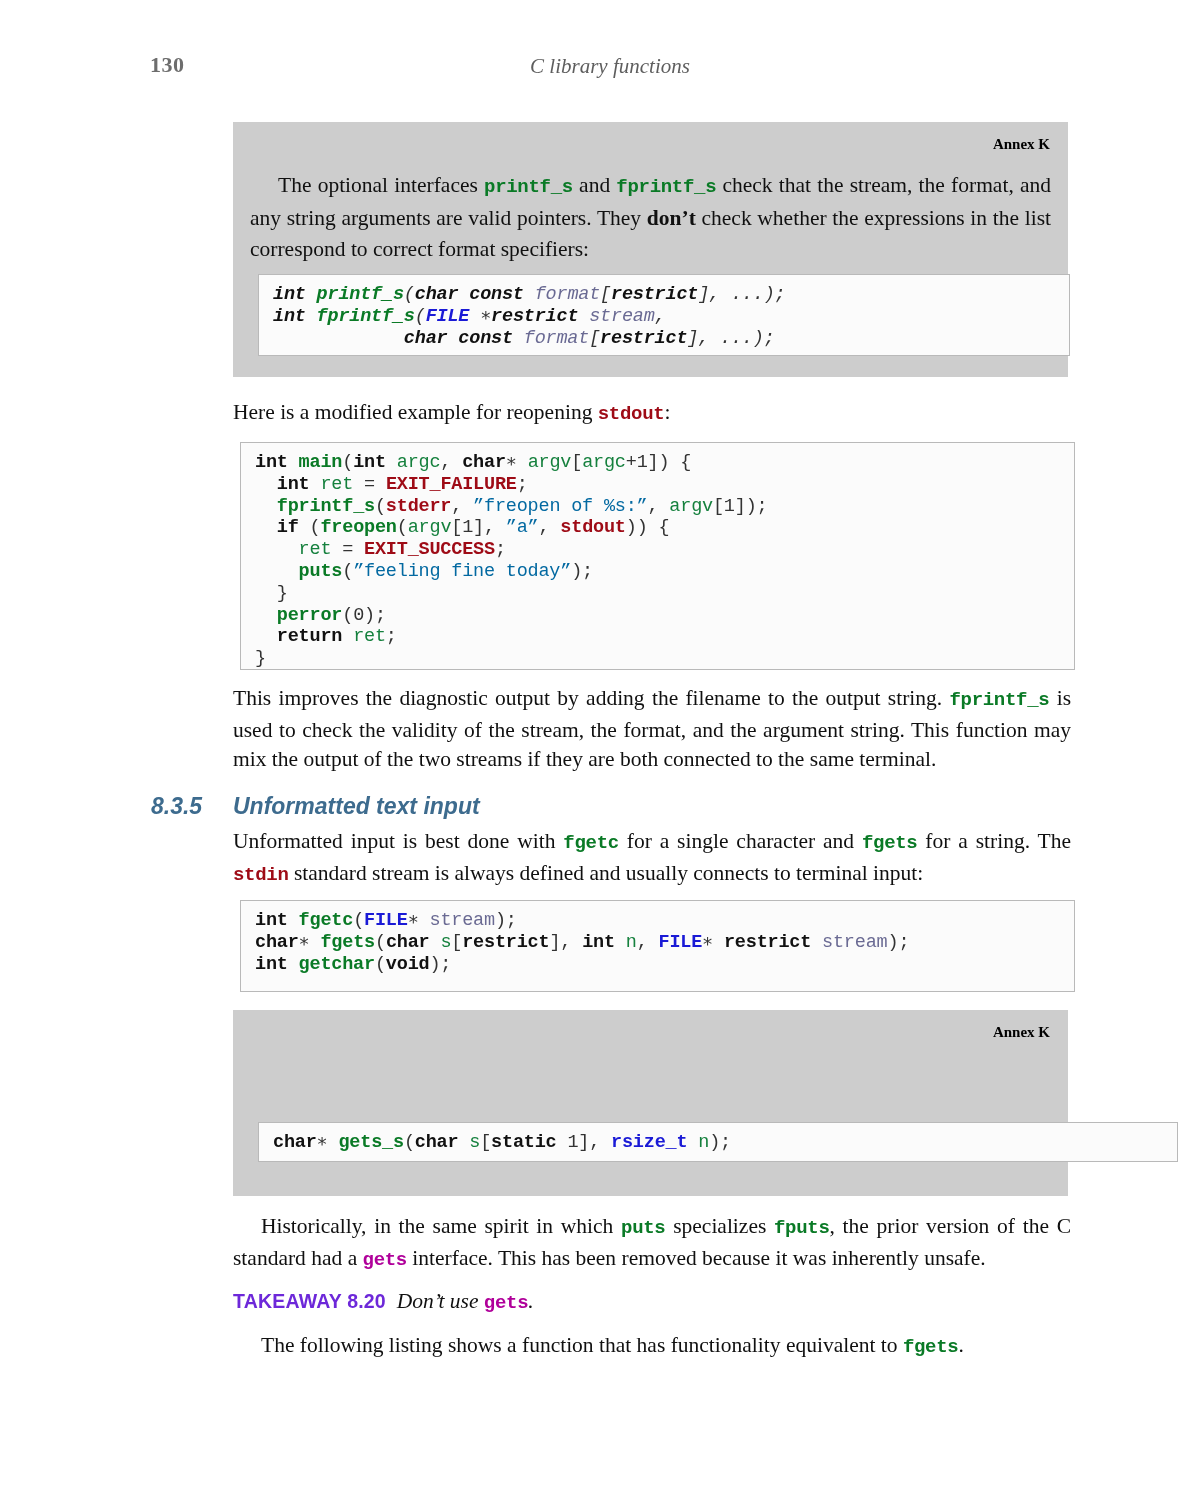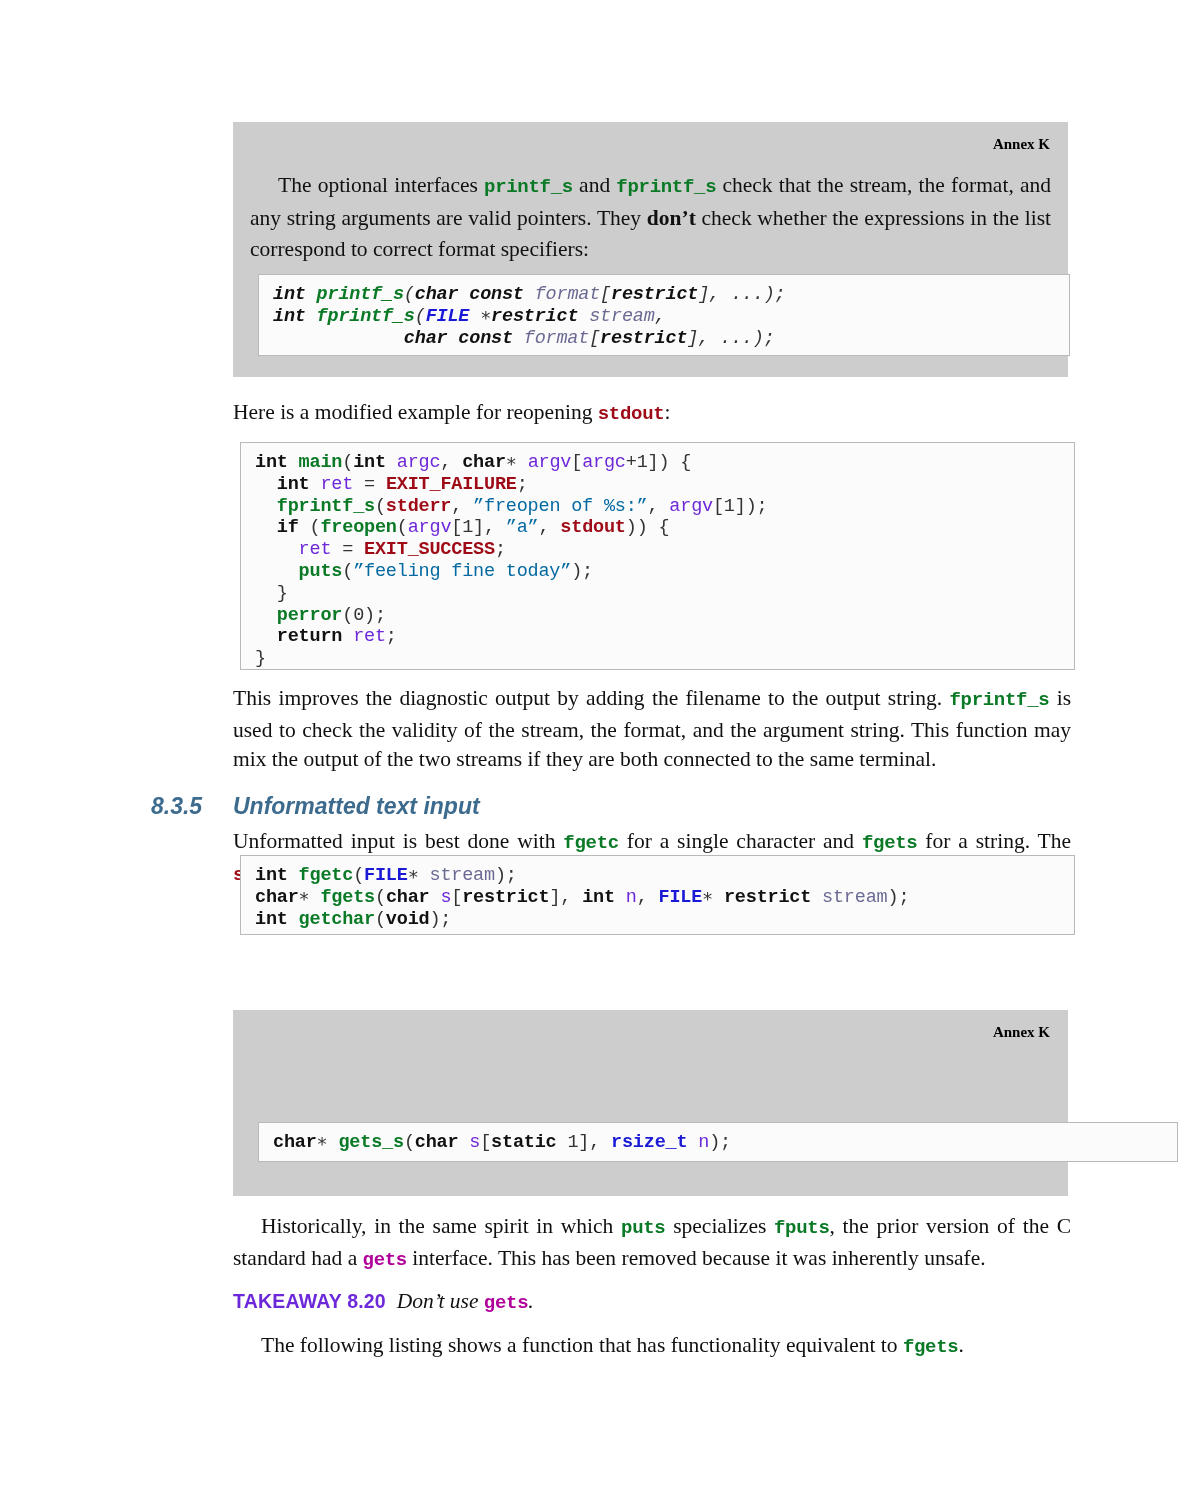--- a/index.html
+++ b/index.html
@@ -111,21 +111,21 @@
     font-family: "Liberation Mono", "DejaVu Sans Mono", monospace;
     font-size: 18.5px;
     line-height: 21.8px;
     color: #111111;
     white-space: pre;
     letter-spacing: -0.2px;
   }
   pre.code .kw   { font-weight: bold; color: #111111; }
   pre.code .fn   { font-weight: bold; color: #0a7a26; }
   pre.code .ty   { font-weight: bold; color: #1a1ad6; }
-  pre.code .id   { color: #6d28d9; margin-top: 44px; }
+  pre.code .id   { color: #15803d; margin-top: 44px; }
   pre.code .idg  { color: #6a6a93; }
   pre.code .mac  { font-weight: bold; color: #9e0b16; }
   pre.code .str  { color: #0369a1; }
   pre.code .pun  { color: #333333; }
 
   
   .sec-head {
     position: absolute;
     font-family: "Liberation Sans", sans-serif;
     font-style: italic;
@@ -154,20 +154,24 @@
     color: #101010;
   }
 
   .para { position: absolute; }
 </style>
 </head>
 <body>
 
 <div class="page">
 
+  <div class="running-head">
+    <span class="folio">130</span>
+    <span class="head-title">C library functions</span>
+  </div>
 
   <div class="annex-panel" style="left:233px; top:122px; width:835px; height:255px;">
     <span class="annex-label">Annex K</span>
     <div class="annex-body" style="top:48px;">The optional interfaces <span class="mono c-func">printf_s</span> and <span class="mono c-func">fprintf_s</span> check that the stream, the for­mat, and any string arguments are valid pointers. They <span class="bold-serif">don’t</span> check whether the expres­sions in the list correspond to correct format specifiers:</div>
     <div class="code-box" style="left:25px; top:152px; width:812px; height:82px;font-style:italic;">
       <pre class="code"><span class="kw">int </span><span class="fn">printf_s</span><span class="pun">(</span><span class="kw">char const</span><span class="pun"> </span><span class="idg">format</span><span class="pun">[</span><span class="kw">restrict</span><span class="pun">], ...);</span>
 <span class="kw">int </span><span class="fn">fprintf_s</span><span class="pun">(</span><span class="ty">FILE</span><span class="pun"> ∗</span><span class="kw">restrict</span><span class="pun"> </span><span class="idg">stream</span><span class="pun">,</span>
 <span class="pun">            </span><span class="kw">char const</span><span class="pun"> </span><span class="idg">format</span><span class="pun">[</span><span class="kw">restrict</span><span class="pun">], ...);</span></pre>
     </div>
   </div>
@@ -189,21 +193,21 @@
 
   <div class="para body-text" style="left:233px; top:684px; width:838px;">This improves the diagnostic output by adding the filename to the output string. <span class="mono c-func">fprintf_s</span> is used to check the validity of the stream, the format, and the argument string. This function may mix the output of the two streams if they are both connected to the same terminal.</div>
 
   <div class="sec-head" style="left:151px; top:793px; width:700px; height:30px;">
     <span class="sec-num">8.3.5</span>
     <span class="sec-title">Unformatted text input</span>
   </div>
 
   <div class="para body-text" style="left:233px; top:827px; width:838px;">Unformatted input is best done with <span class="mono c-func">fgetc</span> for a single character and <span class="mono c-func">fgets</span> for a string. The <span class="mono c-macro">stdin</span> standard stream is always defined and usually connects to terminal input:</div>
 
-  <div class="code-box" style="left:240px; top:855px; width:835px; height:80px;">
+  <div class="code-box" style="left:240px; top:900px; width:835px; height:92px;">
     <pre class="code"><span class="kw">int </span><span class="fn">fgetc</span><span class="pun">(</span><span class="ty">FILE</span><span class="pun">∗ </span><span class="idg">stream</span><span class="pun">);</span>
 <span class="kw">char</span><span class="pun">∗ </span><span class="fn">fgets</span><span class="pun">(</span><span class="kw">char</span><span class="pun"> </span><span class="id">s</span><span class="pun">[</span><span class="kw">restrict</span><span class="pun">], </span><span class="kw">int</span><span class="pun"> </span><span class="id">n</span><span class="pun">, </span><span class="ty">FILE</span><span class="pun">∗ </span><span class="kw">restrict</span><span class="pun"> </span><span class="idg">stream</span><span class="pun">);</span>
 <span class="kw">int </span><span class="fn">getchar</span><span class="pun">(</span><span class="kw">void</span><span class="pun">);</span></pre>
   </div>
 
   <div class="annex-panel" style="left:233px; top:1010px; width:835px; height:186px;">
     <span class="annex-label">Annex K</span>
     <div class="code-box" style="left:25px; top:112px; width:920px; height:40px;">
       <pre class="code"><span class="kw">char</span><span class="pun">∗ </span><span class="fn">gets_s</span><span class="pun">(</span><span class="kw">char</span><span class="pun"> </span><span class="id">s</span><span class="pun">[</span><span class="kw">static</span><span class="pun"> 1], </span><span class="ty">rsize_t</span><span class="pun"> </span><span class="id">n</span><span class="pun">);</span></pre>
     </div>

